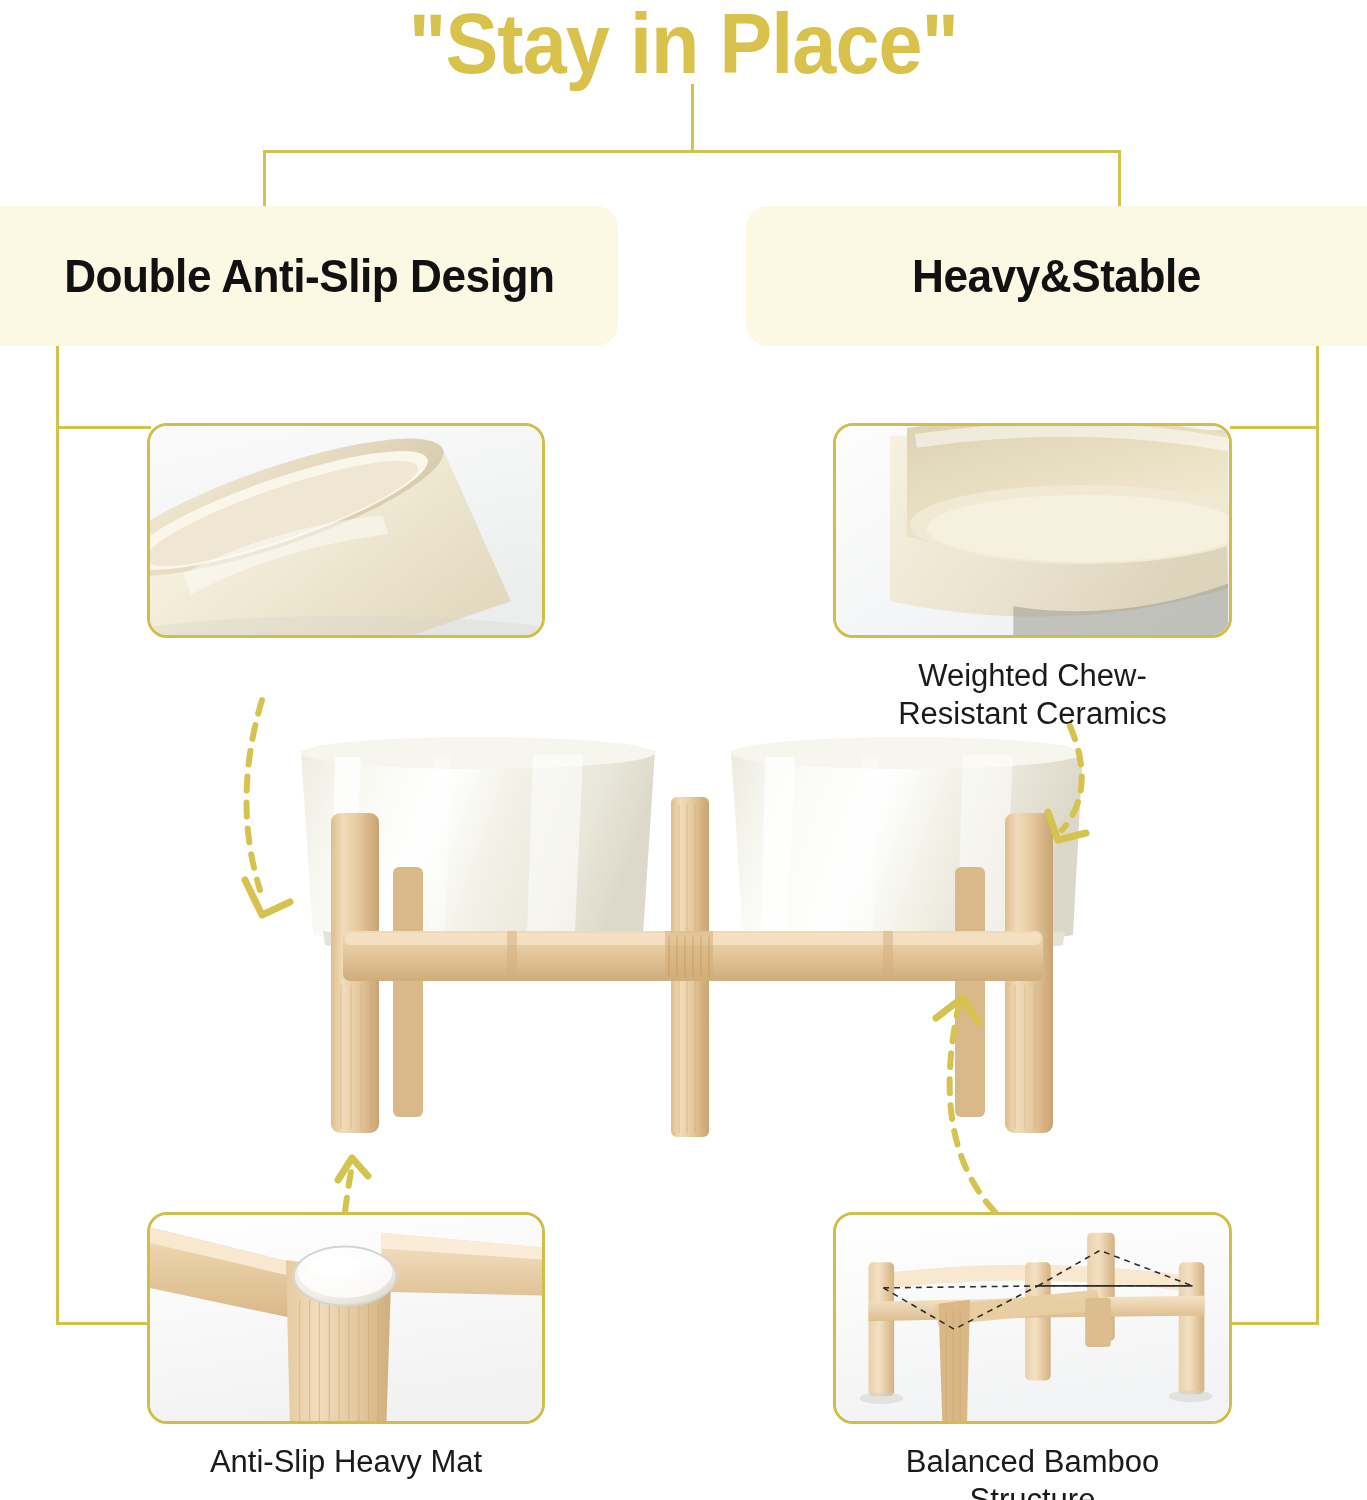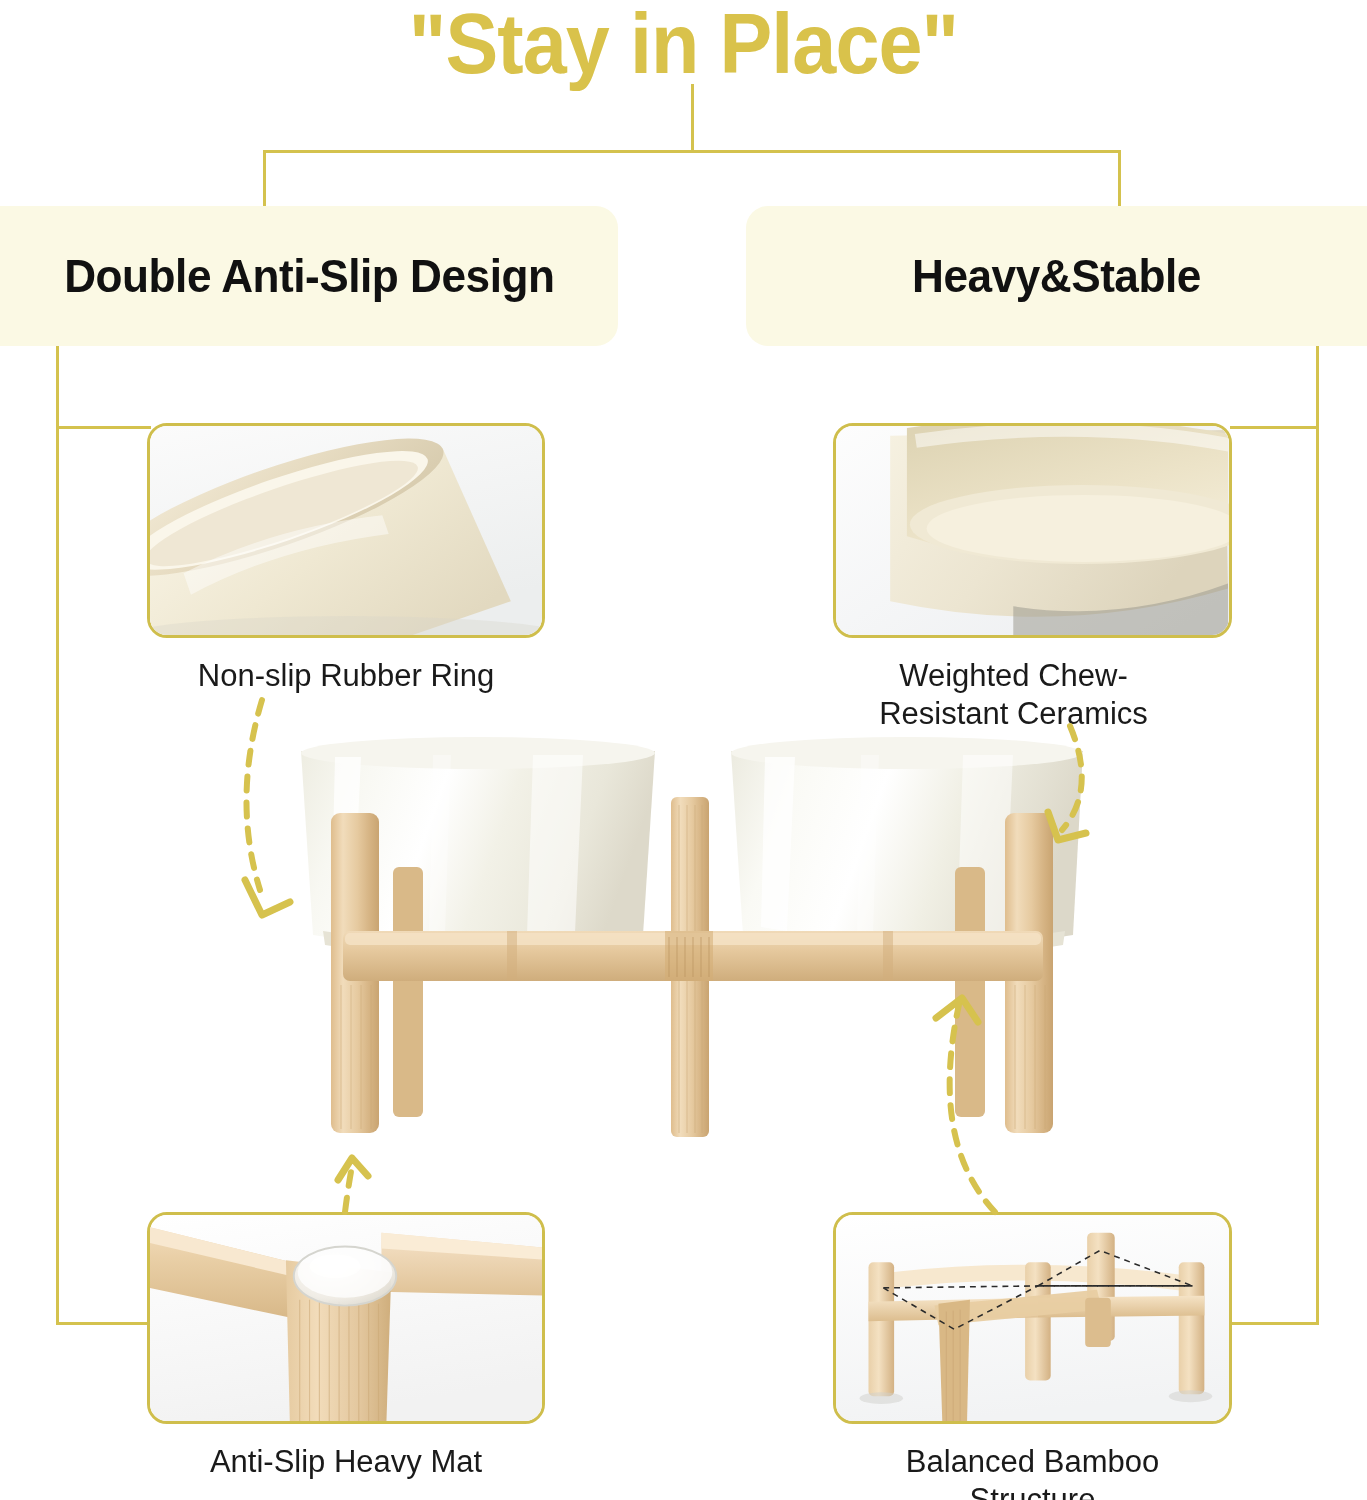--- a/index.html
+++ b/index.html
@@ -160,21 +160,20 @@
         <ellipse cx="150" cy="62" rx="180" ry="40" fill="url(#ringA)"></ellipse>
         <ellipse cx="152" cy="66" rx="160" ry="32" fill="#faf6ea"></ellipse>
         <ellipse cx="154" cy="70" rx="146" ry="26" fill="#efe7d4"></ellipse>
 
         <path d="M 40 95 Q 140 80 250 105 L 250 125 Q 140 102 40 118 Z" fill="#ffffff" opacity="0.45"></path>
       </g>
 
       <ellipse cx="200" cy="215" rx="230" ry="22" fill="#d8d4c8" opacity="0.35"></ellipse>
     </svg>
   </div>
-  <div class="caption" style="left:147px; top:657px; width:398px;">Non-slip Rubber Ring</div>
 
   <div class="photo-card" style="left:833px; top:423px; width:399px; height:215px;">
     <svg class="photo-inner" viewBox="0 0 399 215" preserveAspectRatio="none">
       <defs>
         <linearGradient id="bgB" x1="0" y1="0" x2="1" y2="0.8">
           <stop offset="0" stop-color="#fdfdfd"></stop>
           <stop offset="1" stop-color="#eceef0"></stop>
         </linearGradient>
         <linearGradient id="innerB" x1="0.2" y1="0" x2="0.8" y2="1">
           <stop offset="0" stop-color="#ded4b4"></stop>
@@ -194,21 +193,21 @@
       <path d="M 72 2 Q 240 -22 398 8 L 398 118 Q 230 162 72 112 Z" fill="url(#innerB)"></path>
 
       <ellipse cx="250" cy="100" rx="175" ry="40" fill="#f0e9d4"></ellipse>
       <ellipse cx="252" cy="104" rx="160" ry="34" fill="#f6f0de"></ellipse>
 
       <path d="M 80 8 Q 250 -16 398 12 L 398 26 Q 250 -2 82 22 Z" fill="#ffffff" opacity="0.5"></path>
 
       <path d="M 180 183 Q 290 200 398 160 L 398 215 L 180 215 Z" fill="#9c9a90" opacity="0.55"></path>
     </svg>
   </div>
-  <div class="caption" style="left:814px; top:657px; width:399px;">Weighted Chew-
+  <div class="caption" style="left:833px; top:657px; width:399px;">Weighted Chew-
 Resistant Ceramics</div>
 
   <div class="photo-card" style="left:147px; top:1212px; width:398px; height:212px;">
     <svg class="photo-inner" viewBox="0 0 398 212" preserveAspectRatio="none">
       <defs>
         <linearGradient id="bgC" x1="0" y1="0" x2="0.3" y2="1">
           <stop offset="0" stop-color="#ffffff"></stop>
           <stop offset="1" stop-color="#f2f2f2"></stop>
         </linearGradient>
         <linearGradient id="beamC" x1="0" y1="0" x2="0" y2="1">

